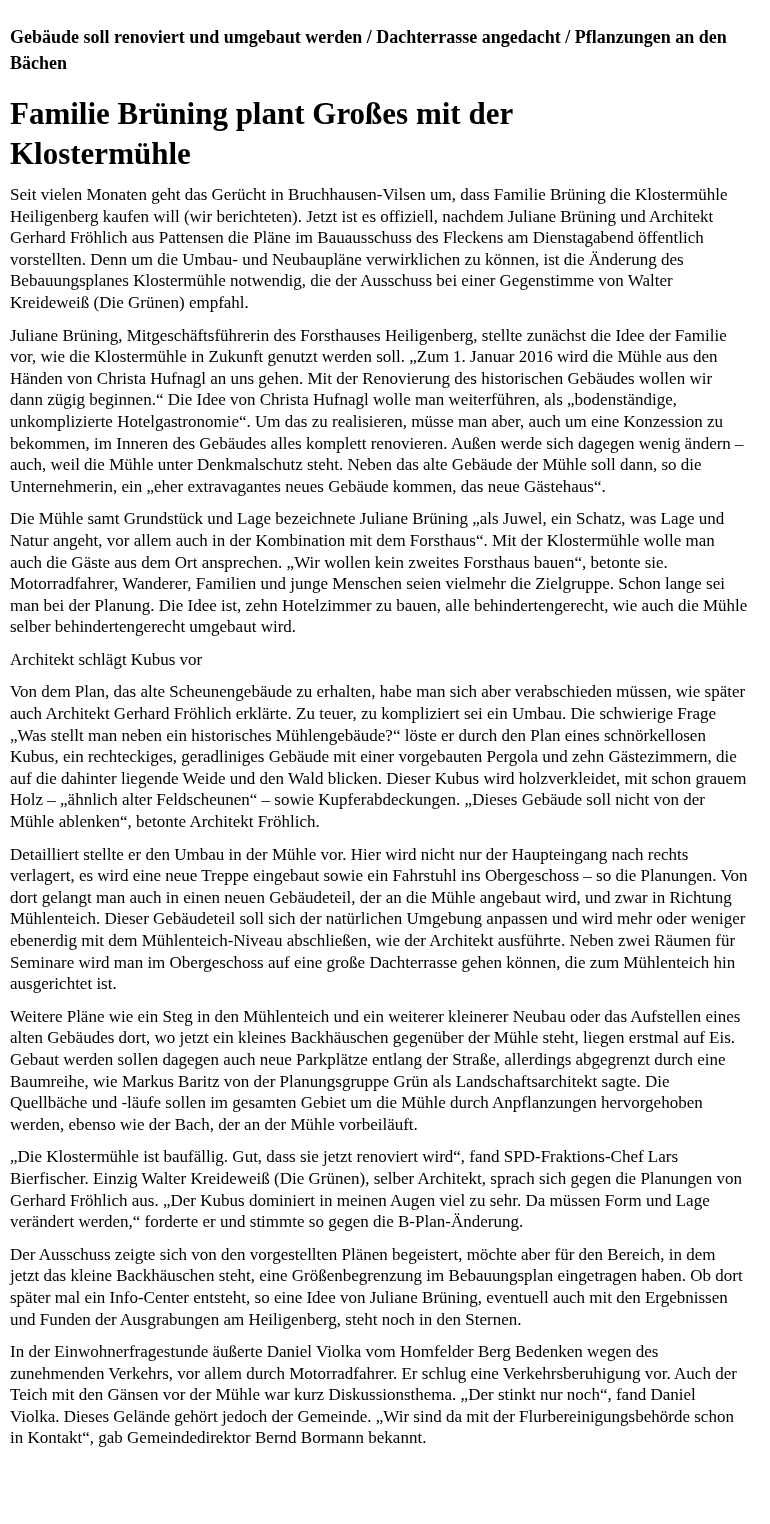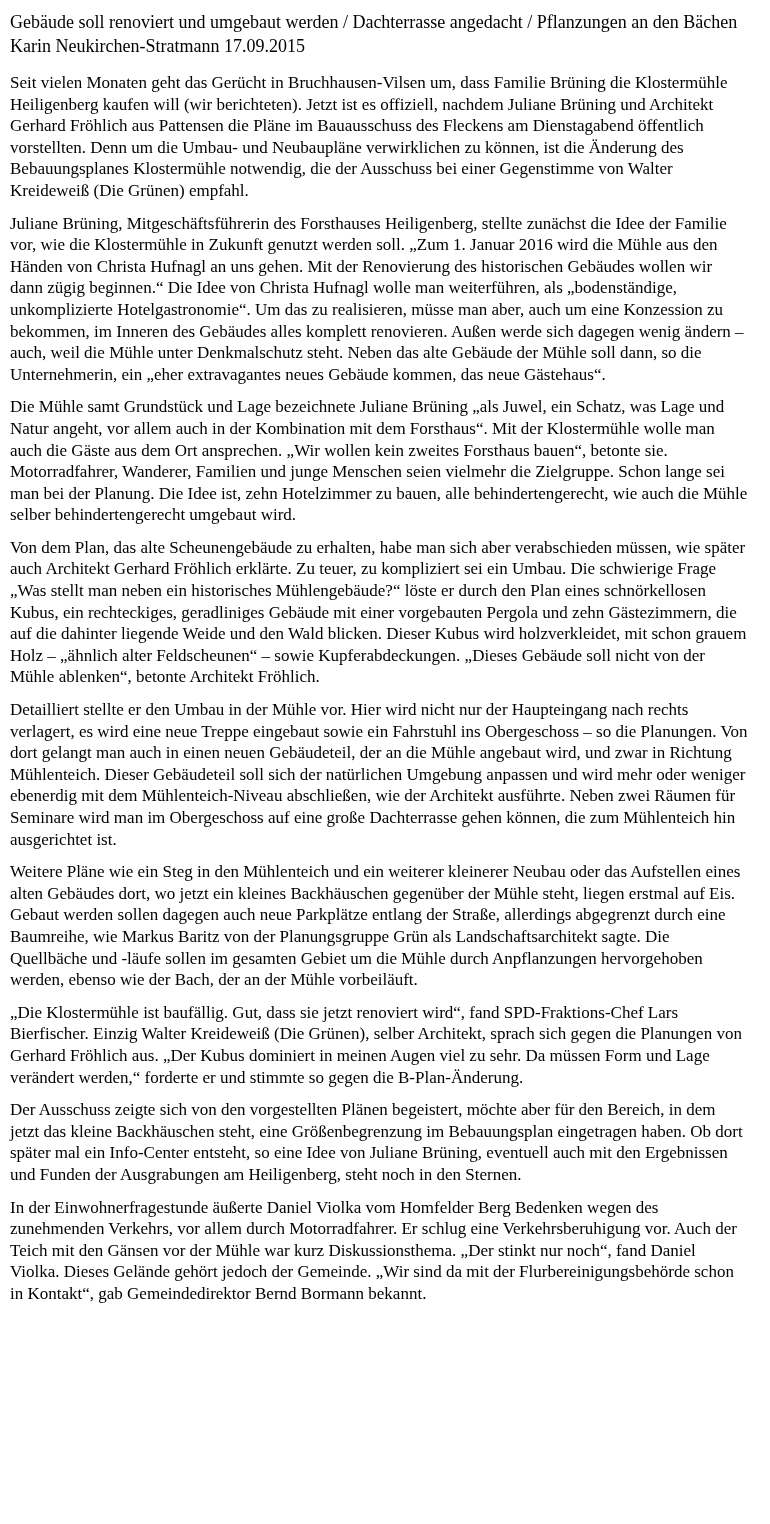--- a/index.html
+++ b/index.html
@@ -13,23 +13,23 @@
     font-family: "Liberation Serif", "DejaVu Serif", serif;
     -webkit-font-smoothing: antialiased;
   }
   .page {
     padding: 6px 12px 14px 10px;
     box-sizing: border-box;
     width: 770px;
   }
   .kicker {
     font-size: 18px;
-    font-weight: 400;
+    font-weight: 700;
     line-height: 26px;
-    margin: 3px 0 0 0;
+    margin: 18px 0 0 0;
   }
   h1.title {
     font-size: 31px;
     font-weight: 700;
     line-height: 40px;
     margin: 18px 0 10px 0;
     max-width: 620px;
   }
   .byline {
     font-size: 18px;
@@ -46,27 +46,28 @@
   .article-body p:last-child {
     margin-bottom: 0;
   }
 </style>
 </head>
 <body>
 
 <div class="page">
   <div class="kicker">Gebäude soll renoviert und umgebaut werden / Dachterrasse angedacht / Pflanzungen an den Bächen</div>
 
+  <h1 class="title">Familie Brüning plant Großes mit der Klostermühle</h1>
 
-  <div class="byline">Karin Neukirchen-Stratmann 17.09.2015</div>
 
   <div class="article-body">
     <p>Seit vielen Monaten geht das Gerücht in Bruchhausen-Vilsen um, dass Familie Brüning die Klostermühle Heiligenberg kaufen will (wir berichteten). Jetzt ist es offiziell, nachdem Juliane Brüning und Architekt Gerhard Fröhlich aus Pattensen die Pläne im Bauausschuss des Fleckens am Dienstagabend öffentlich vorstellten. Denn um die Umbau- und Neubaupläne verwirklichen zu können, ist die Änderung des Bebauungsplanes Klostermühle notwendig, die der Ausschuss bei einer Gegenstimme von Walter Kreideweiß (Die Grünen) empfahl.</p>
     <p>Juliane Brüning, Mitgeschäftsführerin des Forsthauses Heiligenberg, stellte zunächst die Idee der Familie vor, wie die Klostermühle in Zukunft genutzt werden soll. „Zum 1. Januar 2016 wird die Mühle aus den Händen von Christa Hufnagl an uns gehen. Mit der Renovierung des historischen Gebäudes wollen wir dann zügig beginnen.“ Die Idee von Christa Hufnagl wolle man weiterführen, als „bodenständige, unkomplizierte Hotelgastronomie“. Um das zu realisieren, müsse man aber, auch um eine Konzession zu bekommen, im Inneren des Gebäudes alles komplett renovieren. Außen werde sich dagegen wenig ändern – auch, weil die Mühle unter Denkmalschutz steht. Neben das alte Gebäude der Mühle soll dann, so die Unternehmerin, ein „eher extravagantes neues Gebäude kommen, das neue Gästehaus“.</p>
     <p>Die Mühle samt Grundstück und Lage bezeichnete Juliane Brüning „als Juwel, ein Schatz, was Lage und Natur angeht, vor allem auch in der Kombination mit dem Forsthaus“. Mit der Klostermühle wolle man auch die Gäste aus dem Ort ansprechen. „Wir wollen kein zweites Forsthaus bauen“, betonte sie. Motorradfahrer, Wanderer, Familien und junge Menschen seien vielmehr die Zielgruppe. Schon lange sei man bei der Planung. Die Idee ist, zehn Hotelzimmer zu bauen, alle behindertengerecht, wie auch die Mühle selber behindertengerecht umgebaut wird.</p>
+    <p>Architekt schlägt Kubus vor</p>
     <p>Von dem Plan, das alte Scheunengebäude zu erhalten, habe man sich aber verabschieden müssen, wie später auch Architekt Gerhard Fröhlich erklärte. Zu teuer, zu kompliziert sei ein Umbau. Die schwierige Frage „Was stellt man neben ein historisches Mühlengebäude?“ löste er durch den Plan eines schnörkellosen Kubus, ein rechteckiges, geradliniges Gebäude mit einer vorgebauten Pergola und zehn Gästezimmern, die auf die dahinter liegende Weide und den Wald blicken. Dieser Kubus wird holzverkleidet, mit schon grauem Holz – „ähnlich alter Feldscheunen“ – sowie Kupferabdeckungen. „Dieses Gebäude soll nicht von der Mühle ablenken“, betonte Architekt Fröhlich.</p>
     <p>Detailliert stellte er den Umbau in der Mühle vor. Hier wird nicht nur der Haupteingang nach rechts verlagert, es wird eine neue Treppe eingebaut sowie ein Fahrstuhl ins Obergeschoss – so die Planungen. Von dort gelangt man auch in einen neuen Gebäudeteil, der an die Mühle angebaut wird, und zwar in Richtung Mühlenteich. Dieser Gebäudeteil soll sich der natürlichen Umgebung anpassen und wird mehr oder weniger ebenerdig mit dem Mühlenteich-Niveau abschließen, wie der Architekt ausführte. Neben zwei Räumen für Seminare wird man im Obergeschoss auf eine große Dachterrasse gehen können, die zum Mühlenteich hin ausgerichtet ist.</p>
     <p>Weitere Pläne wie ein Steg in den Mühlenteich und ein weiterer kleinerer Neubau oder das Aufstellen eines alten Gebäudes dort, wo jetzt ein kleines Backhäuschen gegenüber der Mühle steht, liegen erstmal auf Eis. Gebaut werden sollen dagegen auch neue Parkplätze entlang der Straße, allerdings abgegrenzt durch eine Baumreihe, wie Markus Baritz von der Planungsgruppe Grün als Landschaftsarchitekt sagte. Die Quellbäche und -läufe sollen im gesamten Gebiet um die Mühle durch Anpflanzungen hervorgehoben werden, ebenso wie der Bach, der an der Mühle vorbeiläuft.</p>
     <p>„Die Klostermühle ist baufällig. Gut, dass sie jetzt renoviert wird“, fand SPD-Fraktions-Chef Lars Bierfischer. Einzig Walter Kreideweiß (Die Grünen), selber Architekt, sprach sich gegen die Planungen von Gerhard Fröhlich aus. „Der Kubus dominiert in meinen Augen viel zu sehr. Da müssen Form und Lage verändert werden,“ forderte er und stimmte so gegen die B-Plan-Änderung.</p>
     <p>Der Ausschuss zeigte sich von den vorgestellten Plänen begeistert, möchte aber für den Bereich, in dem jetzt das kleine Backhäuschen steht, eine Größenbegrenzung im Bebauungsplan eingetragen haben. Ob dort später mal ein Info-Center entsteht, so eine Idee von Juliane Brüning, eventuell auch mit den Ergebnissen und Funden der Ausgrabungen am Heiligenberg, steht noch in den Sternen.</p>
     <p>In der Einwohnerfragestunde äußerte Daniel Violka vom Homfelder Berg Bedenken wegen des zunehmenden Verkehrs, vor allem durch Motorradfahrer. Er schlug eine Verkehrsberuhigung vor. Auch der Teich mit den Gänsen vor der Mühle war kurz Diskussionsthema. „Der stinkt nur noch“, fand Daniel Violka. Dieses Gelände gehört jedoch der Gemeinde. „Wir sind da mit der Flurbereinigungsbehörde schon in Kontakt“, gab Gemeindedirektor Bernd Bormann bekannt.</p>
   </div>
 </div>
 
 </body></html>

